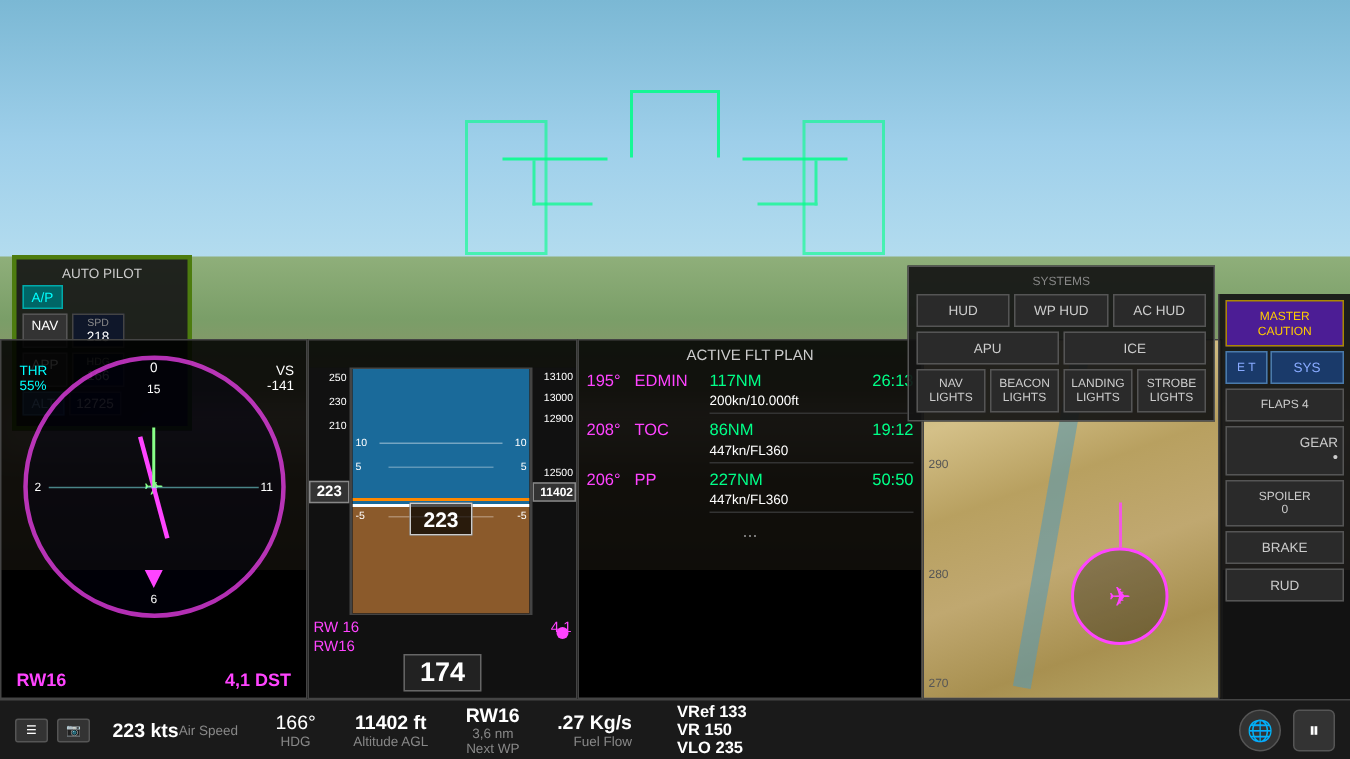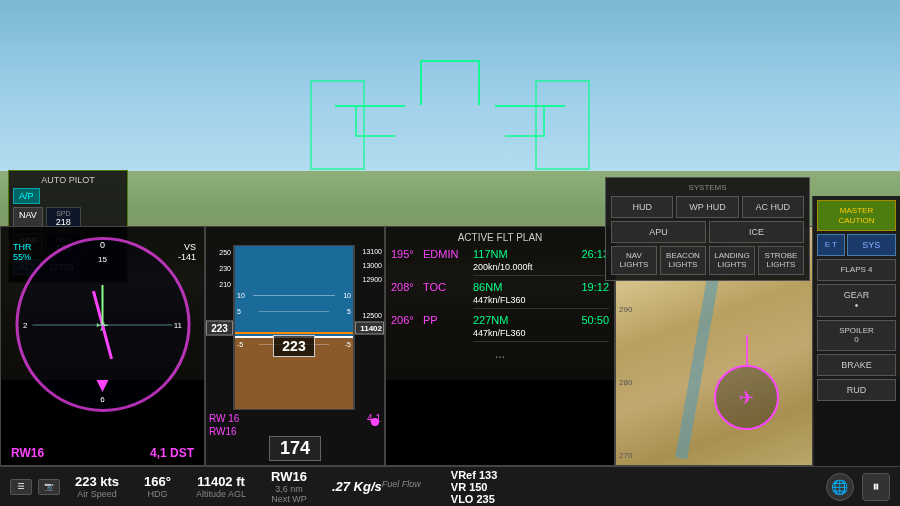--- a/index.html
+++ b/index.html
@@ -35,21 +35,21 @@
       height: 55%;
       background: linear-gradient(180deg, #8FAF7A 0%, #7A9E68 20%, #9B8C6A 50%, #7A6B4E 100%);
     }
 
     
     .autopilot-box {
       position: absolute;
       top: -130px;
       left: 5px;
       background: rgba(20,20,20,0.9);
-      border: 1px solid #4d7c0f;
+      border: 3px solid #4d7c0f;
       padding: 4px;
       width: 120px;
     }
 
     .ap-title {
       color: #ccc;
       font-size: 9px;
       text-align: center;
       margin-bottom: 3px;
     }
@@ -332,62 +332,62 @@
 
   <div style="display:grid;grid-template-columns:1fr 1fr 1fr 1fr;gap:3px;">
     <div style="background:#2a2a2a;border:1px solid #555;color:#ccc;font-size:8px;padding:4px 1px;text-align:center;cursor:pointer;line-height:1.2;">NAV<br>LIGHTS</div>
     <div style="background:#2a2a2a;border:1px solid #555;color:#ccc;font-size:8px;padding:4px 1px;text-align:center;cursor:pointer;line-height:1.2;">BEACON<br>LIGHTS</div>
     <div style="background:#2a2a2a;border:1px solid #555;color:#ccc;font-size:8px;padding:4px 1px;text-align:center;cursor:pointer;line-height:1.2;">LANDING<br>LIGHTS</div>
     <div style="background:#2a2a2a;border:1px solid #555;color:#ccc;font-size:8px;padding:4px 1px;text-align:center;cursor:pointer;line-height:1.2;">STROBE<br>LIGHTS</div>
   </div>
 </div>
 
 <div style="position:absolute;right:0;bottom:40px;width:88px;background:rgba(20,20,20,0.92);border-left:1px solid #444;padding:4px;display:flex;flex-direction:column;gap:3px;height:270px;">
-  <div style="background:#4d7c0f;border:1px solid #aa8800;color:#ffcc00;font-size:8px;padding:5px 3px;text-align:center;cursor:pointer;line-height:1.2;">MASTER<br>CAUTION</div>
+  <div style="background:#4c1d95;border:1px solid #aa8800;color:#ffcc00;font-size:8px;padding:5px 3px;text-align:center;cursor:pointer;line-height:1.2;">MASTER<br>CAUTION</div>
   <div style="display:flex;gap:2px;">
     <div style="background:#1a3a6a;border:1px solid #4a7aaa;color:#88aaff;font-size:8px;padding:5px 2px;text-align:center;cursor:pointer;flex:1;">E T</div>
     <div style="background:#1a3a6a;border:1px solid #4a7aaa;color:#88aaff;font-size:9px;padding:5px 2px;text-align:center;cursor:pointer;flex:2;">SYS</div>
   </div>
   <div style="background:#2a2a2a;border:1px solid #555;color:#ccc;font-size:8px;padding:5px 3px;text-align:center;cursor:pointer;line-height:1.2;">FLAPS 4</div>
-  <div style="background:#2a2a2a;border:1px solid #555;color:#ccc;font-size:9px;padding:5px 3px;text-align:center;cursor:pointer;">GEAR<br><span style="font-size:10px;">•</span></div>
+  <div style="background:#2a2a2a;border:1px solid #555;color:#ccc;font-size:9px;padding:5px 3px;text-align:right;cursor:pointer;">GEAR<br><span style="font-size:10px;">•</span></div>
   <div style="background:#2a2a2a;border:1px solid #555;color:#ccc;font-size:8px;padding:5px 3px;text-align:center;cursor:pointer;line-height:1.2;">SPOILER<br>0</div>
   <div style="background:#2a2a2a;border:1px solid #555;color:#ccc;font-size:9px;padding:5px 3px;text-align:center;cursor:pointer;">BRAKE</div>
   <div style="background:#2a2a2a;border:1px solid #555;color:#ccc;font-size:9px;padding:5px 3px;text-align:center;cursor:pointer;">RUD</div>
 </div>
 
 <div style="position:absolute;bottom:0;left:0;right:0;height:40px;background:#1a1a1a;border-top:1px solid #444;display:flex;align-items:center;padding:0 10px;">
 
   <div style="display:flex;gap:6px;margin-right:15px;">
     <div style="width:22px;height:16px;background:#333;border:1px solid #555;border-radius:2px;display:flex;align-items:center;justify-content:center;cursor:pointer;">
       <div style="color:#fff;font-size:8px;">☰</div>
     </div>
     <div style="width:22px;height:16px;background:#333;border:1px solid #555;border-radius:2px;display:flex;align-items:center;justify-content:center;cursor:pointer;">
       <div style="color:#fff;font-size:8px;">📷</div>
     </div>
   </div>
 
   <div style="display:flex;align-items:center;gap:25px;flex:1;">
-    <div style="display:flex;flex-direction:column;align-items:center;">
+    <div style="display:flex;flex-direction:row;align-items:center;">
       <span style="color:#fff;font-size:13px;font-weight:bold;">223 kts</span>
       <span style="color:#888;font-size:9px;">Air Speed</span>
     </div>
     <div style="display:flex;flex-direction:column;align-items:center;">
-      <span style="color:#fff;font-size:13px;font-weight:bold;">166°</span>
+      <span style="color:#fff;font-size:13px;font-weight:normal;">166°</span>
       <span style="color:#888;font-size:9px;">HDG</span>
     </div>
     <div style="display:flex;flex-direction:column;align-items:center;">
       <span style="color:#fff;font-size:13px;font-weight:bold;">11402 ft</span>
       <span style="color:#888;font-size:9px;">Altitude AGL</span>
     </div>
     <div style="display:flex;flex-direction:column;align-items:center;">
       <span style="color:#fff;font-size:13px;font-weight:bold;">RW16</span>
       <span style="color:#888;font-size:9px;">3,6 nm</span>
       <span style="color:#888;font-size:9px;">Next WP</span>
     </div>
-    <div style="display:flex;align-items:flex-start;font-style:italic;">
+    <div style="display:flex;flex-direction:column;align-items:flex-end;">
       <span style="color:#fff;font-size:13px;font-weight:bold;">.27 Kg/s</span>
       <span style="color:#888;font-size:9px;">Fuel Flow</span>
     </div>
     <div style="display:flex;flex-direction:column;align-items:flex-start;margin-left:5px;">
       <span style="color:#fff;font-size:11px;font-weight:bold;">VRef 133</span>
       <span style="color:#fff;font-size:11px;font-weight:bold;">VR 150</span>
       <span style="color:#fff;font-size:11px;font-weight:bold;">VLO 235</span>
     </div>
   </div>
 

